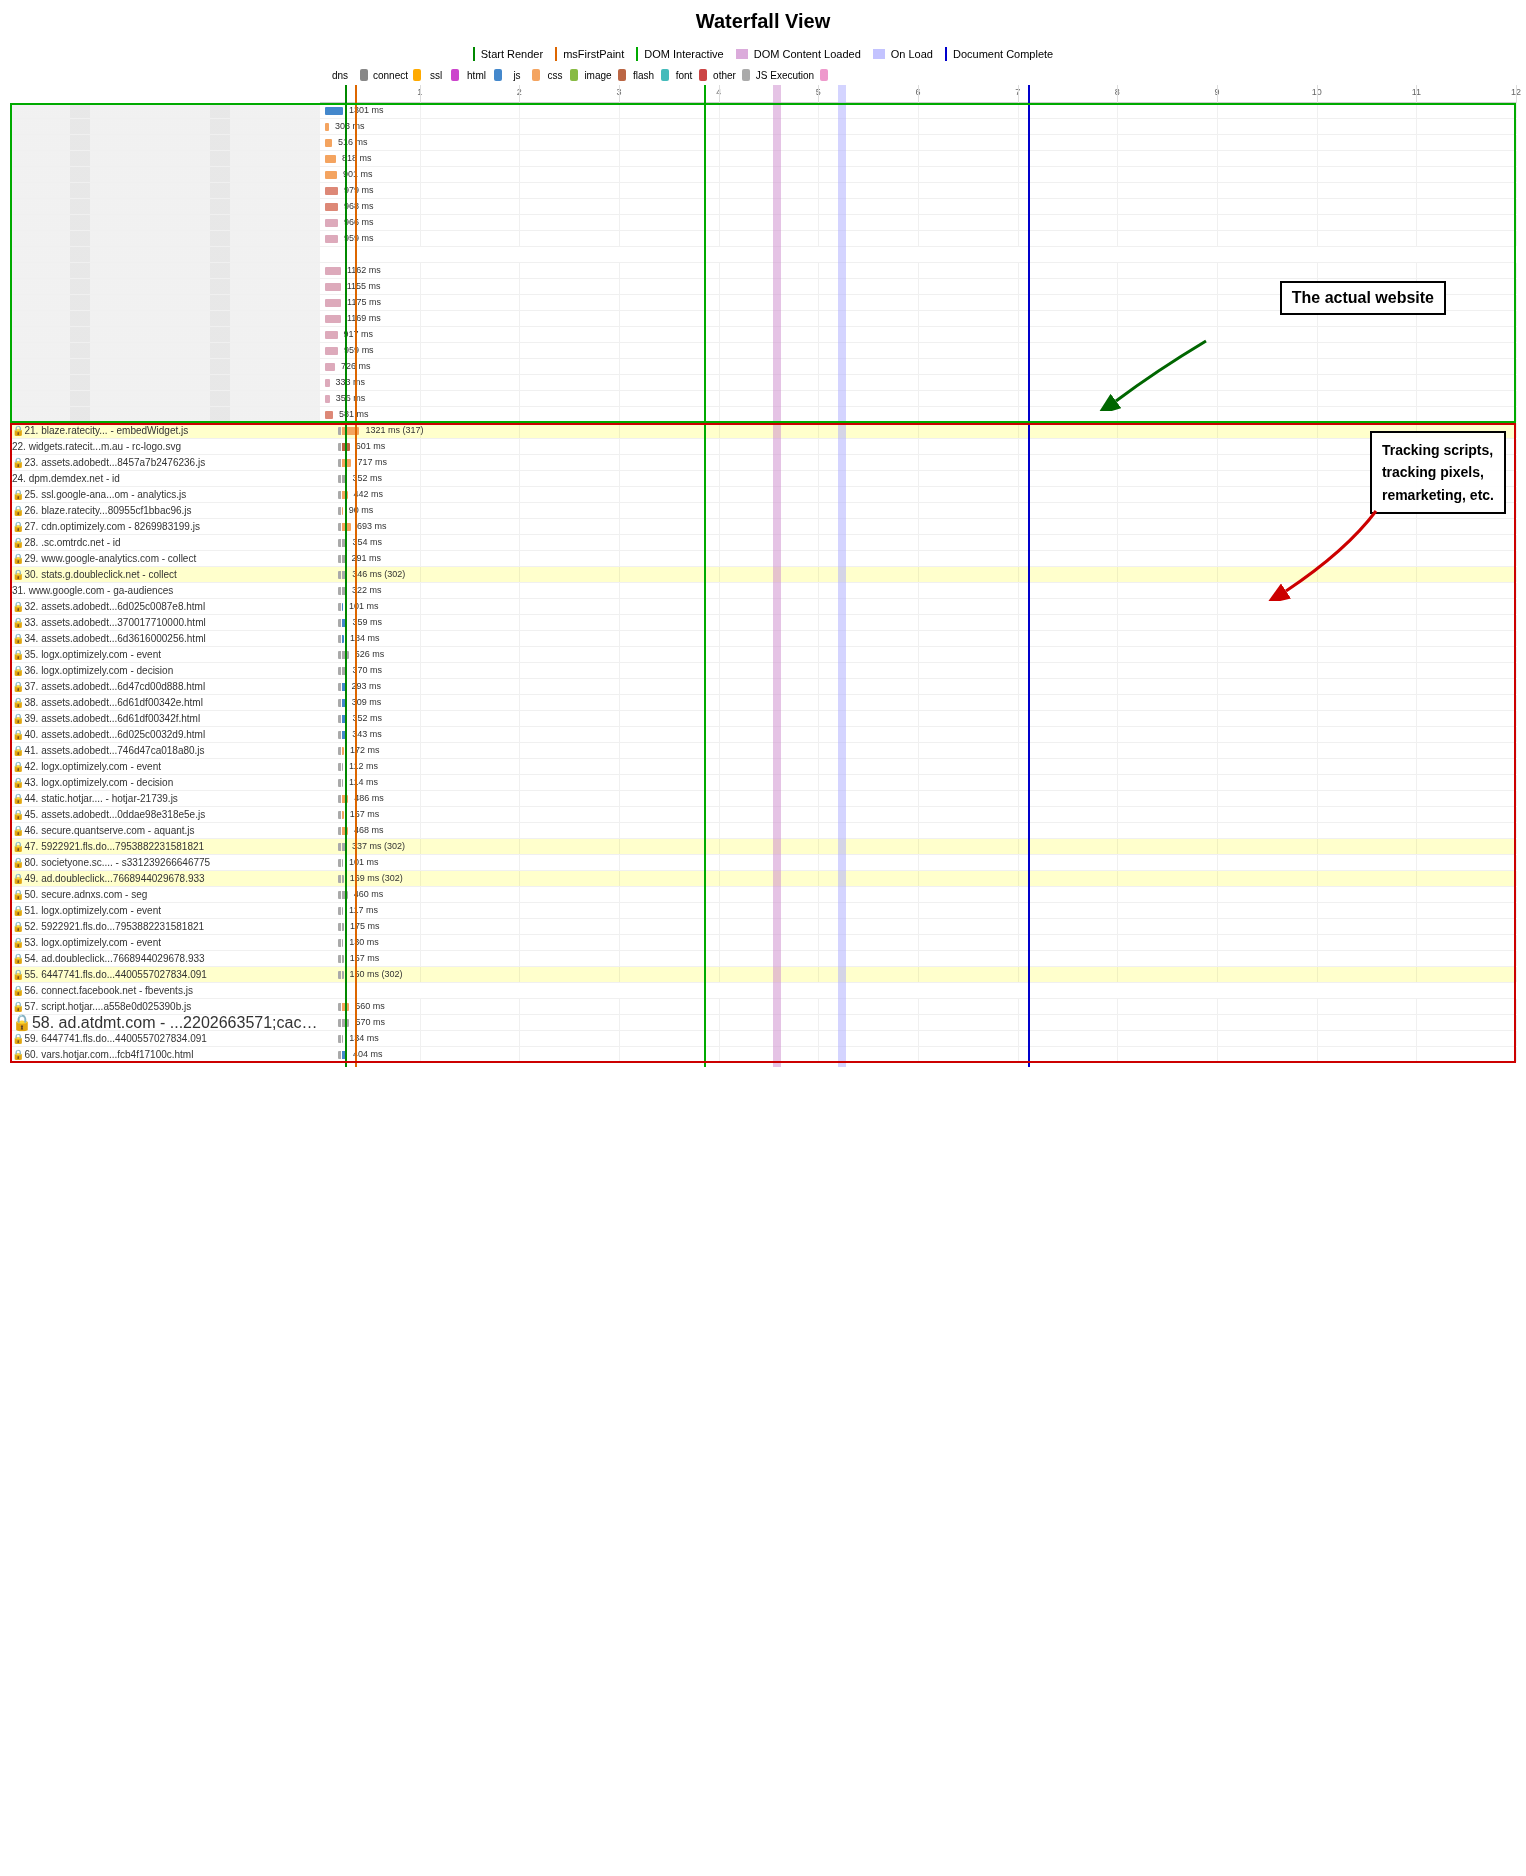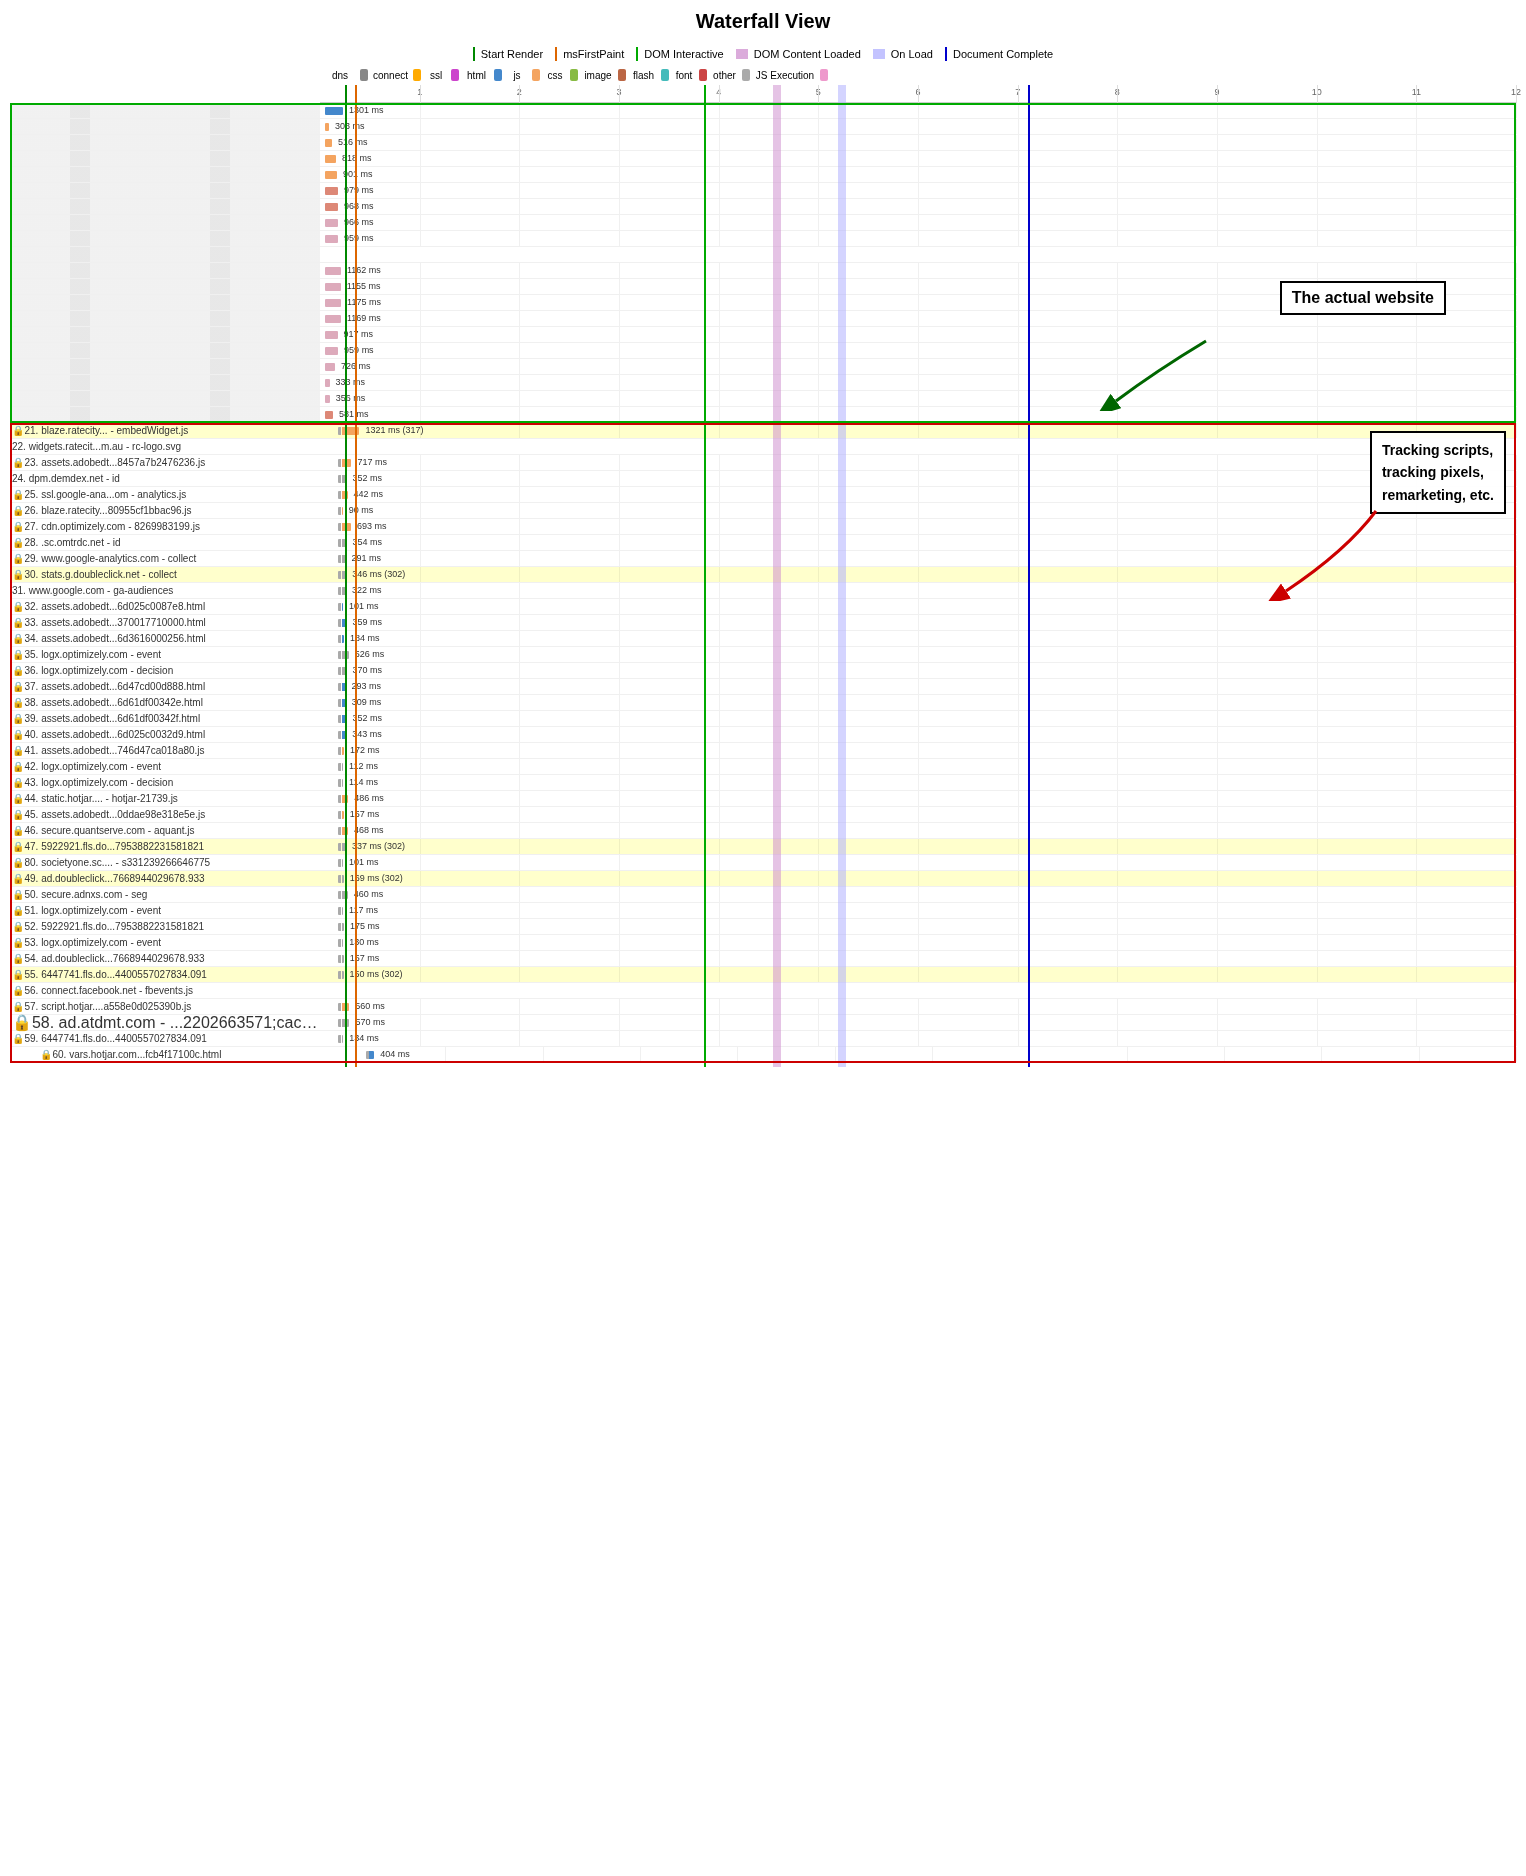--- a/index.html
+++ b/index.html
@@ -515,20 +515,37 @@
               <div style="position: absolute; left: 83.3333%; top: 0px; bottom: 0px; width: 1px; background: rgba(0, 0, 0, 0.06);"></div>
               <div style="position: absolute; left: 91.6667%; top: 0px; bottom: 0px; width: 1px; background: rgba(0, 0, 0, 0.06);"></div>
               <div style="position: absolute; left: 100%; top: 0px; bottom: 0px; width: 1px; background: rgba(0, 0, 0, 0.06);"></div>
               <div style="position: absolute; left: 1.5%; width: 3px; height: 8px; top: 4px; background: rgb(170, 170, 170); border-radius: 1px 0px 0px 1px;"></div>
               <div style="position: absolute; left: 1.8%; width: 1.5%; height: 8px; top: 4px; background: rgb(244, 164, 96); border-radius: 0px 1px 1px 0px;"></div>
               <div style="position: absolute; left: 3.8%; font-size: 9px; color: rgb(51, 51, 51); top: 2px; white-space: nowrap;">1321 ms (317)</div>
             </div>
           </div>
           <div style="display: flex; align-items: center; height: 16px; border-bottom: 1px solid rgb(240, 240, 240);">
             <div style="width: 310px; min-width: 310px; font-size: 10px; white-space: nowrap; overflow: hidden; text-overflow: ellipsis; padding: 0px 2px; color: rgb(51, 51, 51);">22. widgets.ratecit...m.au - rc-logo.svg</div>
+            <div style="flex: 1 1 0%; position: relative; height: 100%;">
+              <div style="position: absolute; left: 8.33333%; top: 0px; bottom: 0px; width: 1px; background: rgba(0, 0, 0, 0.06);"></div>
+              <div style="position: absolute; left: 16.6667%; top: 0px; bottom: 0px; width: 1px; background: rgba(0, 0, 0, 0.06);"></div>
+              <div style="position: absolute; left: 25%; top: 0px; bottom: 0px; width: 1px; background: rgba(0, 0, 0, 0.06);"></div>
+              <div style="position: absolute; left: 33.3333%; top: 0px; bottom: 0px; width: 1px; background: rgba(0, 0, 0, 0.06);"></div>
+              <div style="position: absolute; left: 41.6667%; top: 0px; bottom: 0px; width: 1px; background: rgba(0, 0, 0, 0.06);"></div>
+              <div style="position: absolute; left: 50%; top: 0px; bottom: 0px; width: 1px; background: rgba(0, 0, 0, 0.06);"></div>
+              <div style="position: absolute; left: 58.3333%; top: 0px; bottom: 0px; width: 1px; background: rgba(0, 0, 0, 0.06);"></div>
+              <div style="position: absolute; left: 66.6667%; top: 0px; bottom: 0px; width: 1px; background: rgba(0, 0, 0, 0.06);"></div>
+              <div style="position: absolute; left: 75%; top: 0px; bottom: 0px; width: 1px; background: rgba(0, 0, 0, 0.06);"></div>
+              <div style="position: absolute; left: 83.3333%; top: 0px; bottom: 0px; width: 1px; background: rgba(0, 0, 0, 0.06);"></div>
+              <div style="position: absolute; left: 91.6667%; top: 0px; bottom: 0px; width: 1px; background: rgba(0, 0, 0, 0.06);"></div>
+              <div style="position: absolute; left: 100%; top: 0px; bottom: 0px; width: 1px; background: rgba(0, 0, 0, 0.06);"></div>
+              <div style="position: absolute; left: 1.5%; width: 3px; height: 8px; top: 4px; background: rgb(170, 170, 170); border-radius: 1px 0px 0px 1px;"></div>
+              <div style="position: absolute; left: 1.8%; width: 0.691667%; height: 8px; top: 4px; background: rgb(187, 102, 68); border-radius: 0px 1px 1px 0px;"></div>
+              <div style="position: absolute; left: 2.99167%; font-size: 9px; color: rgb(51, 51, 51); top: 2px; white-space: nowrap;">601 ms</div>
+            </div>
           </div>
           <div style="display: flex; align-items: center; height: 16px; border-bottom: 1px solid rgb(240, 240, 240);">
             <div style="width: 310px; min-width: 310px; font-size: 10px; white-space: nowrap; overflow: hidden; text-overflow: ellipsis; padding: 0px 2px; color: rgb(51, 51, 51);">🔒23. assets.adobedt...8457a7b2476236.js</div>
             <div style="flex: 1 1 0%; position: relative; height: 100%;">
               <div style="position: absolute; left: 8.33333%; top: 0px; bottom: 0px; width: 1px; background: rgba(0, 0, 0, 0.06);"></div>
               <div style="position: absolute; left: 16.6667%; top: 0px; bottom: 0px; width: 1px; background: rgba(0, 0, 0, 0.06);"></div>
               <div style="position: absolute; left: 25%; top: 0px; bottom: 0px; width: 1px; background: rgba(0, 0, 0, 0.06);"></div>
               <div style="position: absolute; left: 33.3333%; top: 0px; bottom: 0px; width: 1px; background: rgba(0, 0, 0, 0.06);"></div>
               <div style="position: absolute; left: 41.6667%; top: 0px; bottom: 0px; width: 1px; background: rgba(0, 0, 0, 0.06);"></div>
               <div style="position: absolute; left: 50%; top: 0px; bottom: 0px; width: 1px; background: rgba(0, 0, 0, 0.06);"></div>
@@ -1239,21 +1256,21 @@
               <div style="position: absolute; left: 66.6667%; top: 0px; bottom: 0px; width: 1px; background: rgba(0, 0, 0, 0.06);"></div>
               <div style="position: absolute; left: 75%; top: 0px; bottom: 0px; width: 1px; background: rgba(0, 0, 0, 0.06);"></div>
               <div style="position: absolute; left: 83.3333%; top: 0px; bottom: 0px; width: 1px; background: rgba(0, 0, 0, 0.06);"></div>
               <div style="position: absolute; left: 91.6667%; top: 0px; bottom: 0px; width: 1px; background: rgba(0, 0, 0, 0.06);"></div>
               <div style="position: absolute; left: 100%; top: 0px; bottom: 0px; width: 1px; background: rgba(0, 0, 0, 0.06);"></div>
               <div style="position: absolute; left: 1.5%; width: 3px; height: 8px; top: 4px; background: rgb(170, 170, 170); border-radius: 1px 0px 0px 1px;"></div>
               <div style="position: absolute; left: 1.8%; width: 0.154167%; height: 8px; top: 4px; background: rgb(170, 170, 170); border-radius: 0px 1px 1px 0px;"></div>
               <div style="position: absolute; left: 2.45417%; font-size: 9px; color: rgb(51, 51, 51); top: 2px; white-space: nowrap;">134 ms</div>
             </div>
           </div>
-          <div style="display: flex; align-items: center; height: 16px; border-bottom: 1px solid rgb(240, 240, 240); padding-left: 28px;">
+          <div style="display: flex; align-items: center; height: 16px; border-bottom: 1px solid rgb(240, 240, 240);">
             <div style="width: 310px; min-width: 310px; font-size: 10px; white-space: nowrap; overflow: hidden; text-overflow: ellipsis; padding: 0px 2px; color: rgb(51, 51, 51);">🔒60. vars.hotjar.com...fcb4f17100c.html</div>
             <div style="flex: 1 1 0%; position: relative; height: 100%;">
               <div style="position: absolute; left: 8.33333%; top: 0px; bottom: 0px; width: 1px; background: rgba(0, 0, 0, 0.06);"></div>
               <div style="position: absolute; left: 16.6667%; top: 0px; bottom: 0px; width: 1px; background: rgba(0, 0, 0, 0.06);"></div>
               <div style="position: absolute; left: 25%; top: 0px; bottom: 0px; width: 1px; background: rgba(0, 0, 0, 0.06);"></div>
               <div style="position: absolute; left: 33.3333%; top: 0px; bottom: 0px; width: 1px; background: rgba(0, 0, 0, 0.06);"></div>
               <div style="position: absolute; left: 41.6667%; top: 0px; bottom: 0px; width: 1px; background: rgba(0, 0, 0, 0.06);"></div>
               <div style="position: absolute; left: 50%; top: 0px; bottom: 0px; width: 1px; background: rgba(0, 0, 0, 0.06);"></div>
               <div style="position: absolute; left: 58.3333%; top: 0px; bottom: 0px; width: 1px; background: rgba(0, 0, 0, 0.06);"></div>
               <div style="position: absolute; left: 66.6667%; top: 0px; bottom: 0px; width: 1px; background: rgba(0, 0, 0, 0.06);"></div>

